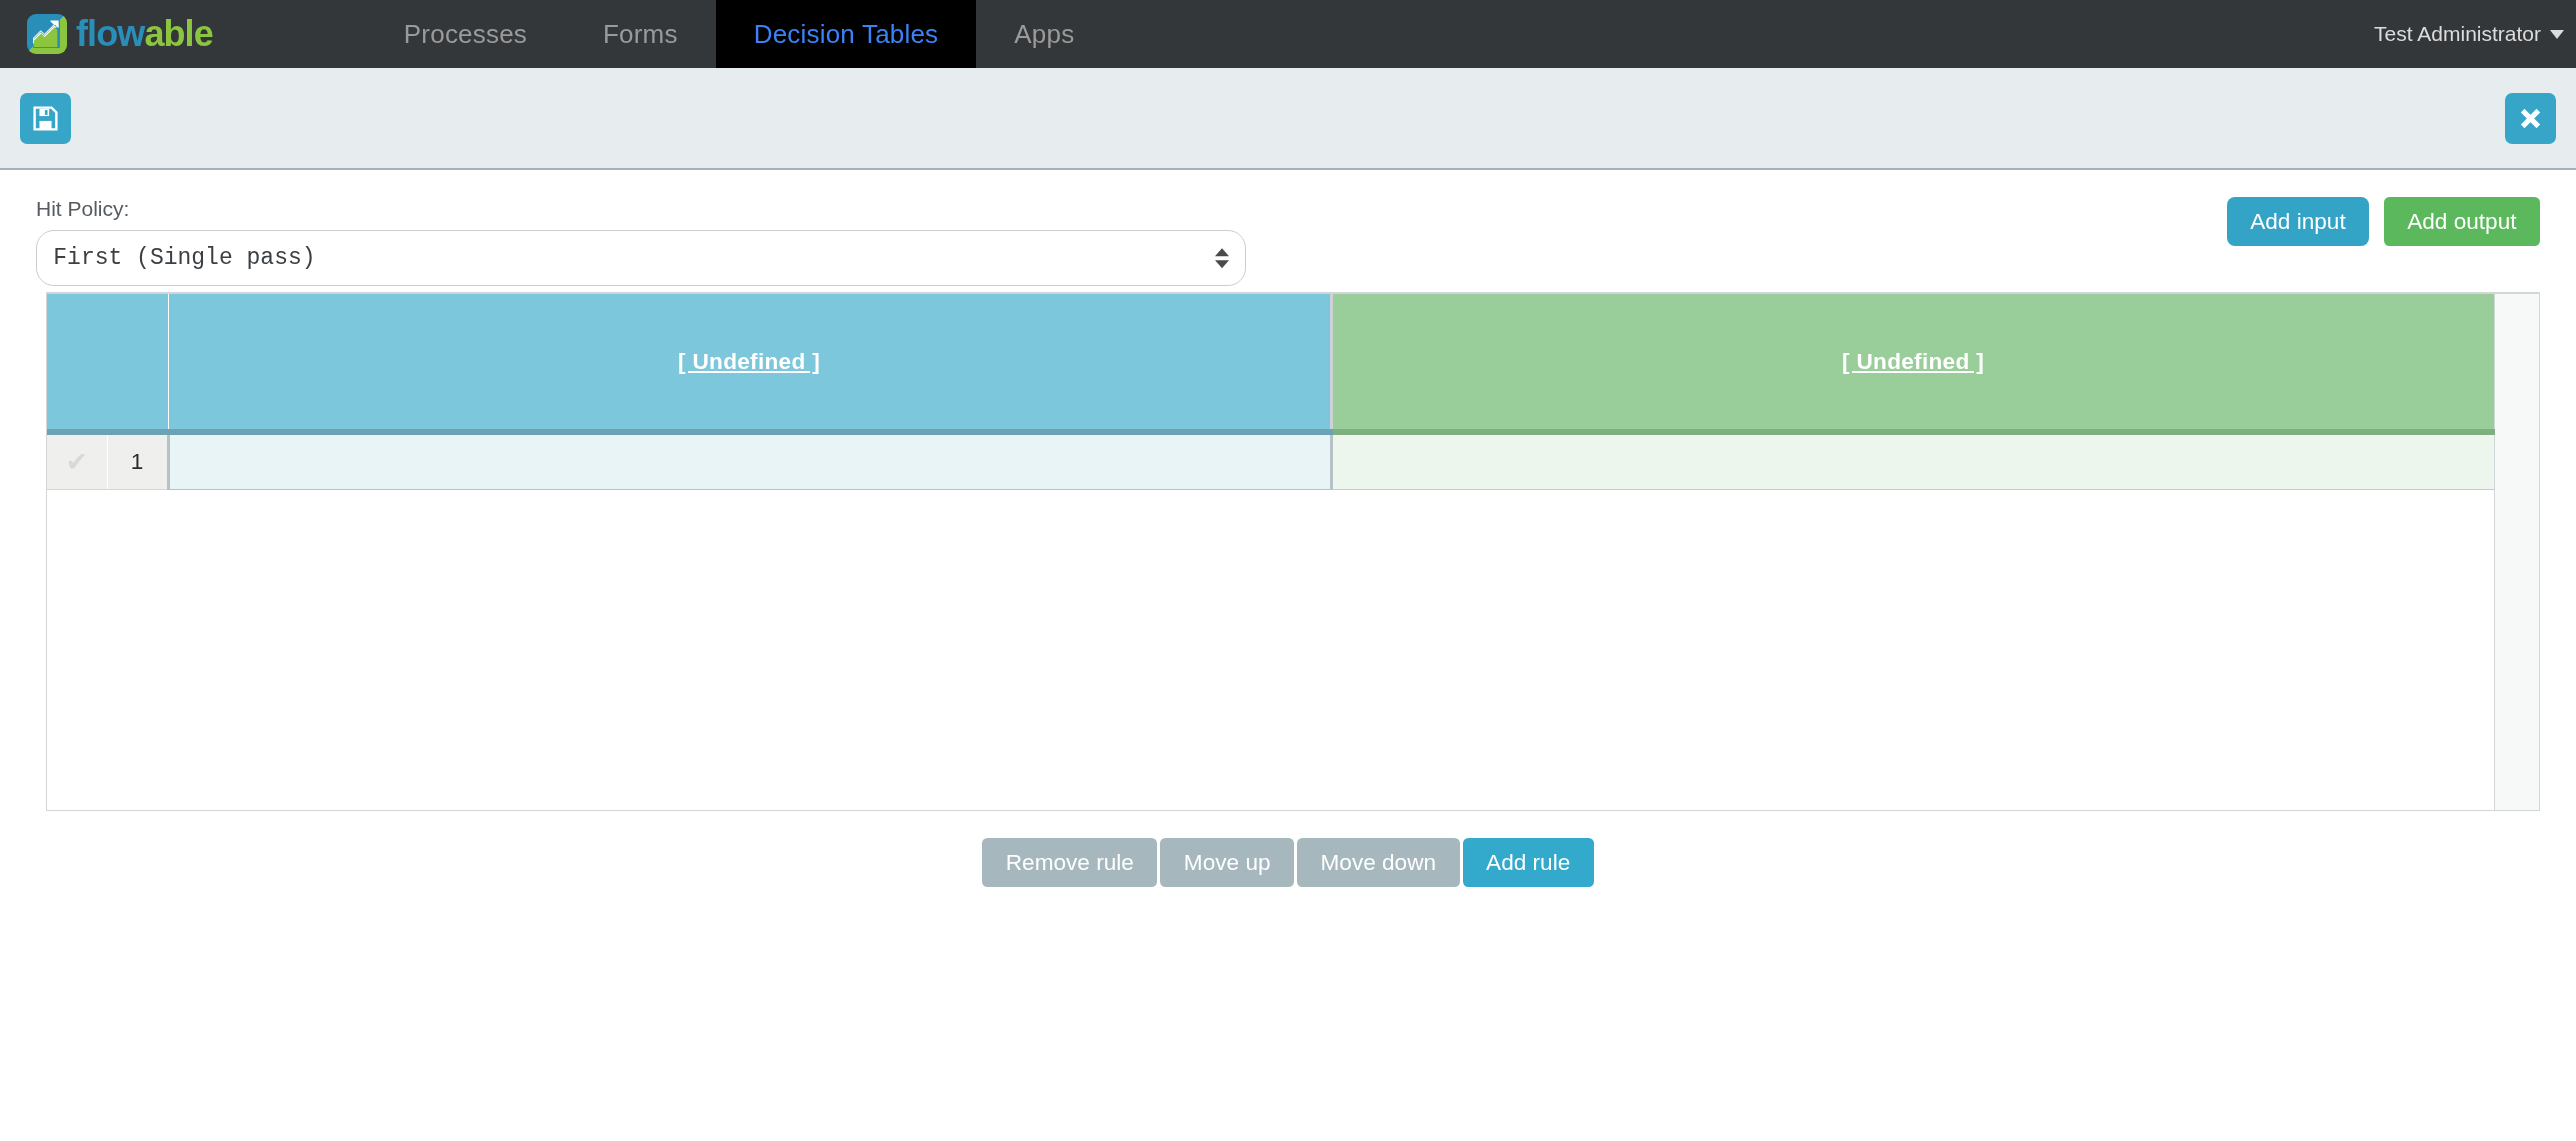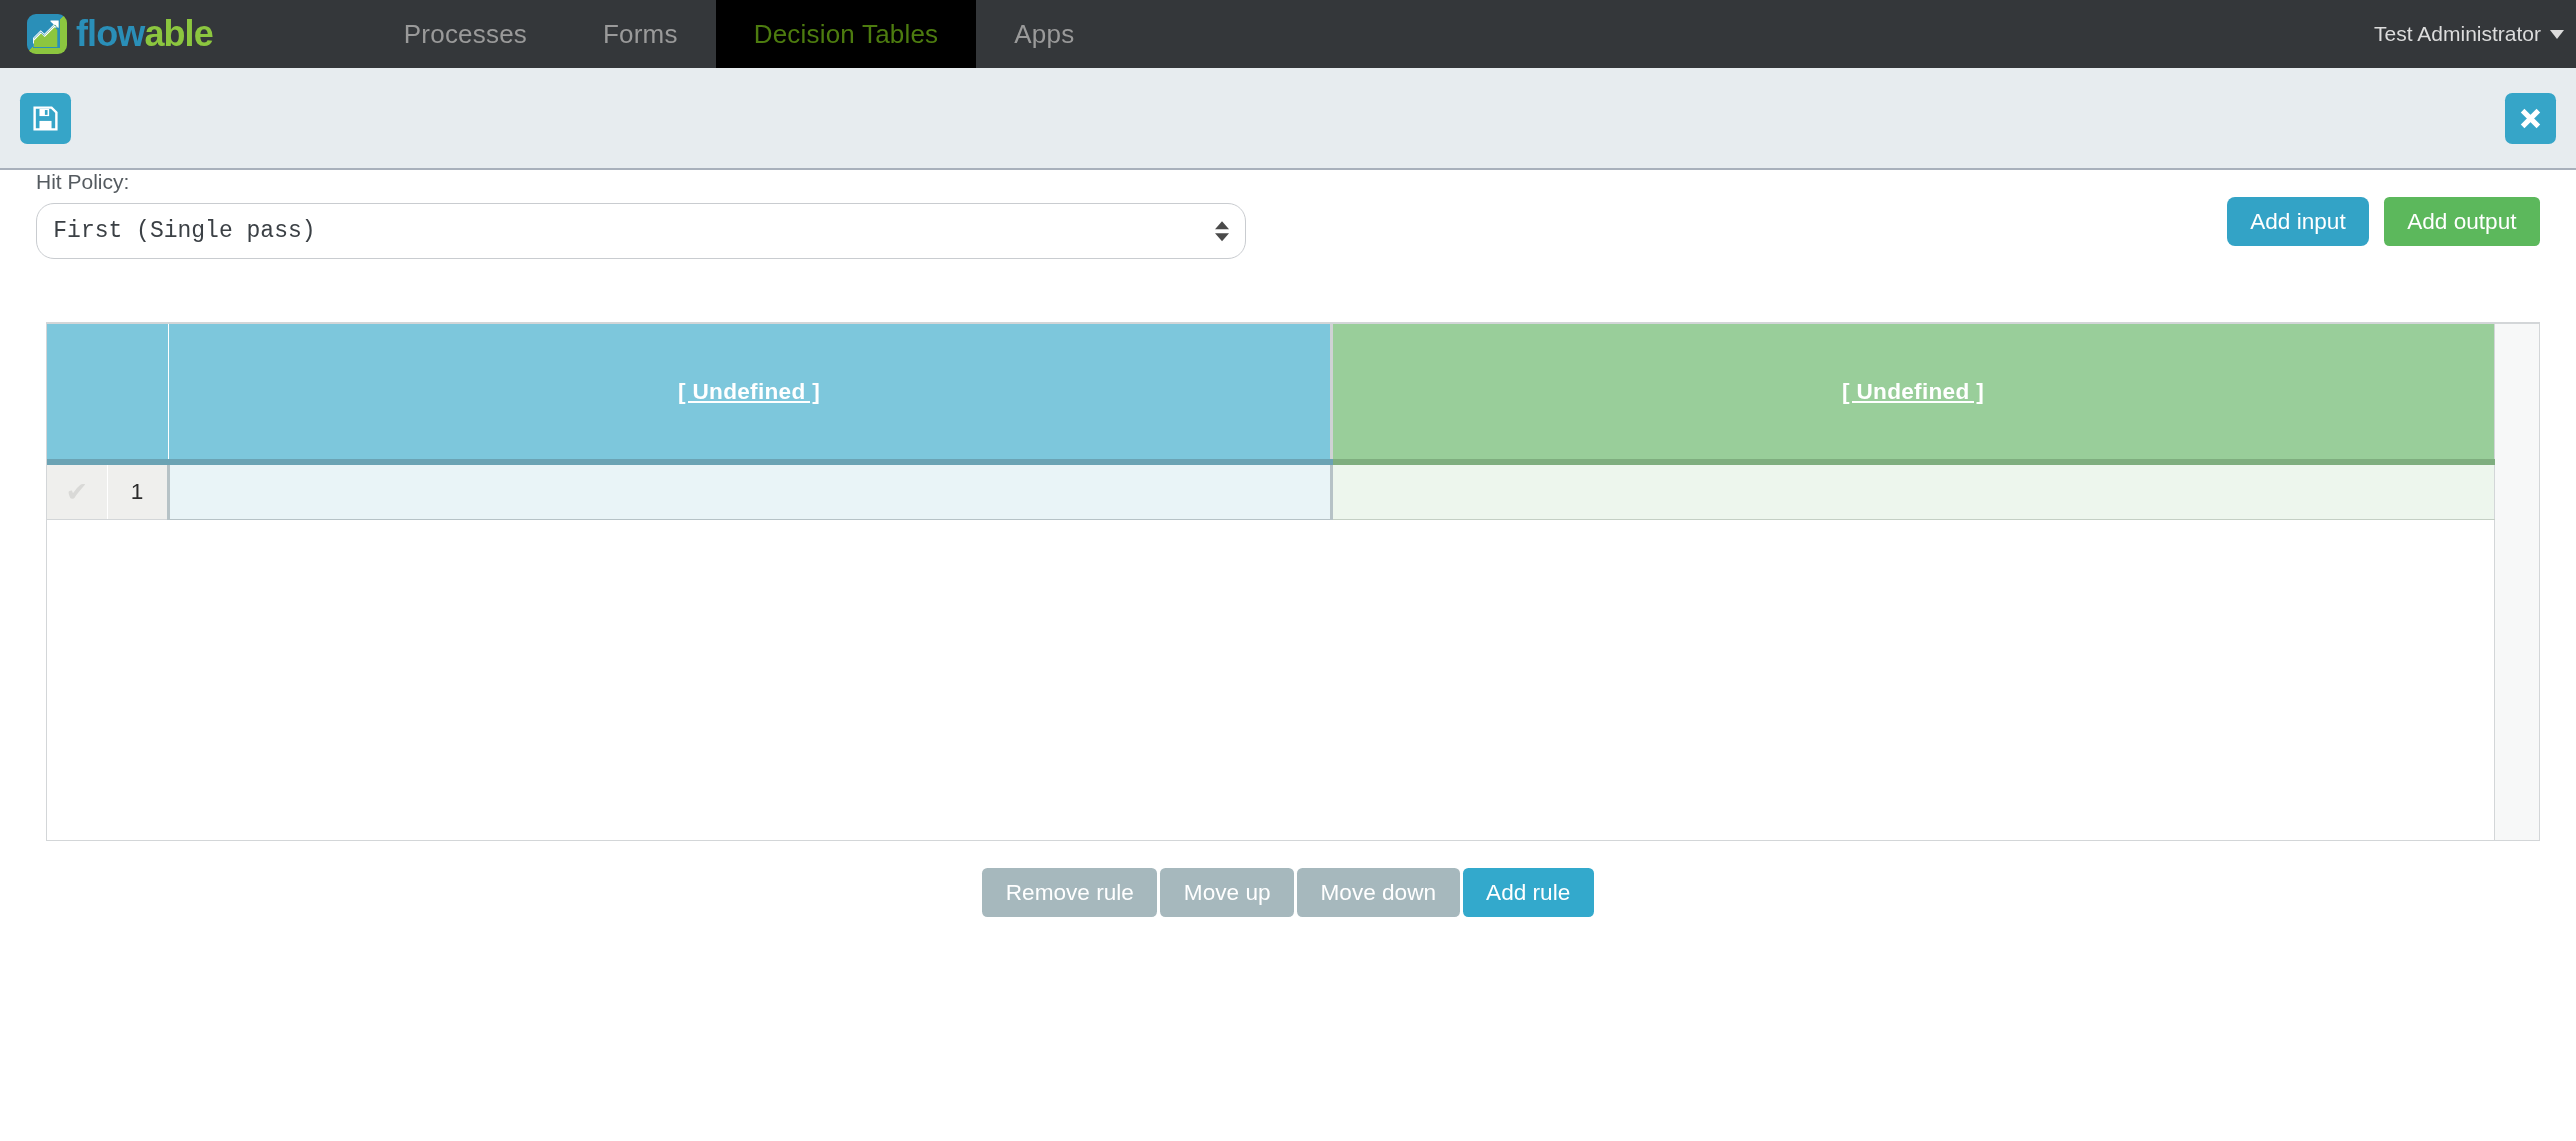--- a/index.html
+++ b/index.html
@@ -59,21 +59,21 @@
     align-items: center;
     padding: 0 38px;
     color: #9a9a9a;
     font-size: 26px;
     letter-spacing: 0.2px;
     cursor: pointer;
     user-select: none;
   }
   .nav-tab.active {
     background: #000000;
-    color: #4d7c0f;
+    color: #3b82f6;
   }
   .nav-tab.active::after {
     content: "";
     position: absolute;
     left: 50%;
     bottom: -12.6px;
     transform: translateX(-50%);
     border-left: 12.6px solid transparent;
     border-right: 12.6px solid transparent;
     border-top: 12.6px solid #000000;
@@ -122,21 +122,22 @@
   
   .content {
     position: relative;
     padding: 0 36px;
     background: #ffffff;
     height: calc(1142px - 68px - 105px);
   }
 
   .policy-row {
     position: relative;
-    height: 152px;
+    padding-top: 27px;
+    height: 122px;
   }
   .policy-label {
     color: #555b60;
     font-size: 21px;
     margin-bottom: 9px;
   }
   .policy-select {
     width: 1210px;
     height: 56px;
     border: 1.8px solid #c9ccd0;

